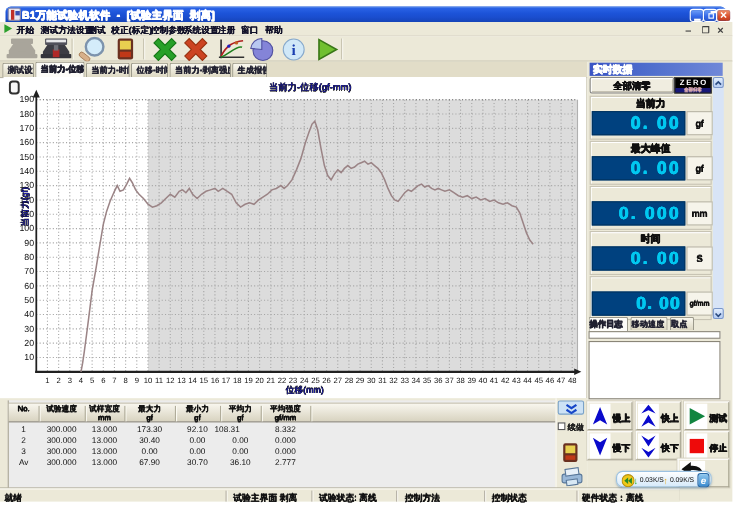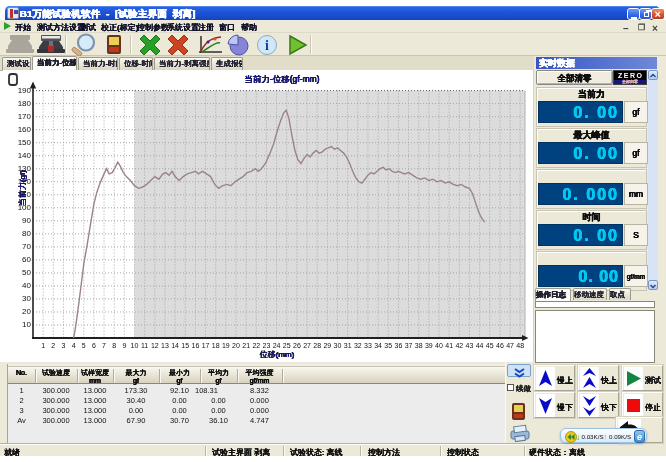--- a/index.html
+++ b/index.html
@@ -337,21 +337,21 @@
         <div class="td" style="top:42px;left:105px;width:46px">0.00</div>
         <div class="td" style="top:42px;left:151px;width:41px">0.00</div>
         <div class="td" style="top:42px;left:192px;width:37px">0.00</div>
         <div class="td" style="top:42px;left:229px;width:45px">0.000</div>
     <div class="td" style="top:52px;left:0px;width:27px">Av</div>
         <div class="td" style="top:52px;left:27px;width:42px">300.000</div>
         <div class="td" style="top:52px;left:69px;width:36px">13.000</div>
         <div class="td" style="top:52px;left:105px;width:46px">67.90</div>
         <div class="td" style="top:52px;left:151px;width:41px">30.70</div>
         <div class="td" style="top:52px;left:192px;width:37px">36.10</div>
-        <div class="td" style="top:52px;left:229px;width:45px">4.747</div>
+        <div class="td" style="top:52px;left:229px;width:45px">2.777</div>
   </div>
 </div>
 <div id="strip">
   <div class="abs" style="left:1px;top:2px;width:24px;height:13px;background:#cde2f5;border:1px solid #7aa2c8;border-radius:2px">
     <svg width="23" height="11" xmlns="http://www.w3.org/2000/svg">
           <path d="M7 1 L11.5 4 L16 1" stroke="#1747c8" stroke-width="2" fill="none"></path>
           <path d="M7 5.5 L11.5 8.5 L16 5.5" stroke="#1747c8" stroke-width="2" fill="none"></path>
         </svg>
   </div>
   <div class="abs" style="left:1px;top:22px;width:7px;height:7px;background:#fff;border:1px solid #555"></div>
@@ -495,16 +495,16 @@
 .grp{position:absolute;left:2px;width:111px;height:40px;border:1px solid #c8c4b4;box-shadow:inset 1px 1px 0 #fff}
 .glab{position:absolute;left:0;top:0;width:100%;height:12px;font-size:9px;font-weight:bold;color:#101010;text-align:center;line-height:13px}
 .gdisp{position:absolute;left:1px;top:13px;width:85px;height:22px;background:#00417f;border:1px solid #00335f;color:#00c8f0;font-size:16px;font-weight:bold;text-align:right;line-height:21px;padding-right:3px;letter-spacing:2px;font-family:"Liberation Sans",sans-serif}
 .gunit{position:absolute;left:87px;top:13px;width:24px;height:22px;background:#f6f4ea;border:1px solid #b8b4a4;font-size:8.5px;color:#101010;text-align:center;line-height:21px}
 .sbtn{position:absolute;left:0;width:10px;height:10px;background:linear-gradient(180deg,#e0ecfc,#b4ccf4);border:1px solid #7a96c8;border-radius:2px;text-align:center}
 .sbtn svg{display:block;margin:1px auto 0}
 .ltab{position:absolute;top:232px;height:12px;background:linear-gradient(180deg,#faf8ef,#dcd7c2);border:1px solid #9c9a8c;border-bottom:none;border-radius:2px 2px 0 0;font-size:7.5px;color:#202030;text-align:left;line-height:12px}
 .ltab.act{background:#fdfcf8;font-weight:bold;height:13px}
 .gc{position:absolute;width:41px;height:26px;background:#ece9d8;border:1px solid #fff;border-right-color:#a9a592;border-bottom-color:#a9a592;box-shadow:0 0 0 1px #d4d0c0}
 .gi{position:absolute;left:1px;top:1px;width:19px;height:23px;background:#fff}
-.gt{position:absolute;left:22px;top:9px;font-size:8px;font-weight:normal;color:#101010}
+.gt{position:absolute;left:22px;top:9px;font-size:8px;font-weight:bold;color:#101010}
 .st{position:absolute;top:2px;font-size:8px;color:#101010;white-space:nowrap}
 .ssep{position:absolute;top:1px;width:1px;height:10px;background:#b8b4a8;box-shadow:1px 0 0 #fbfaf4}
 </style>
 
 </body></html>

